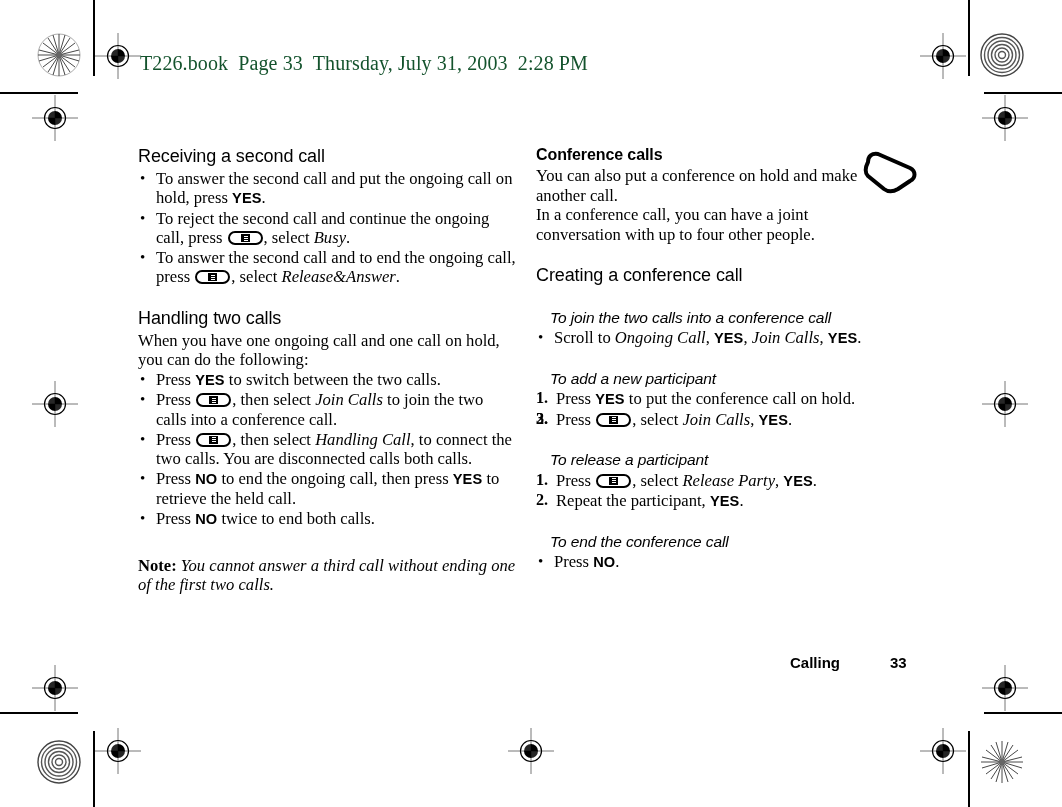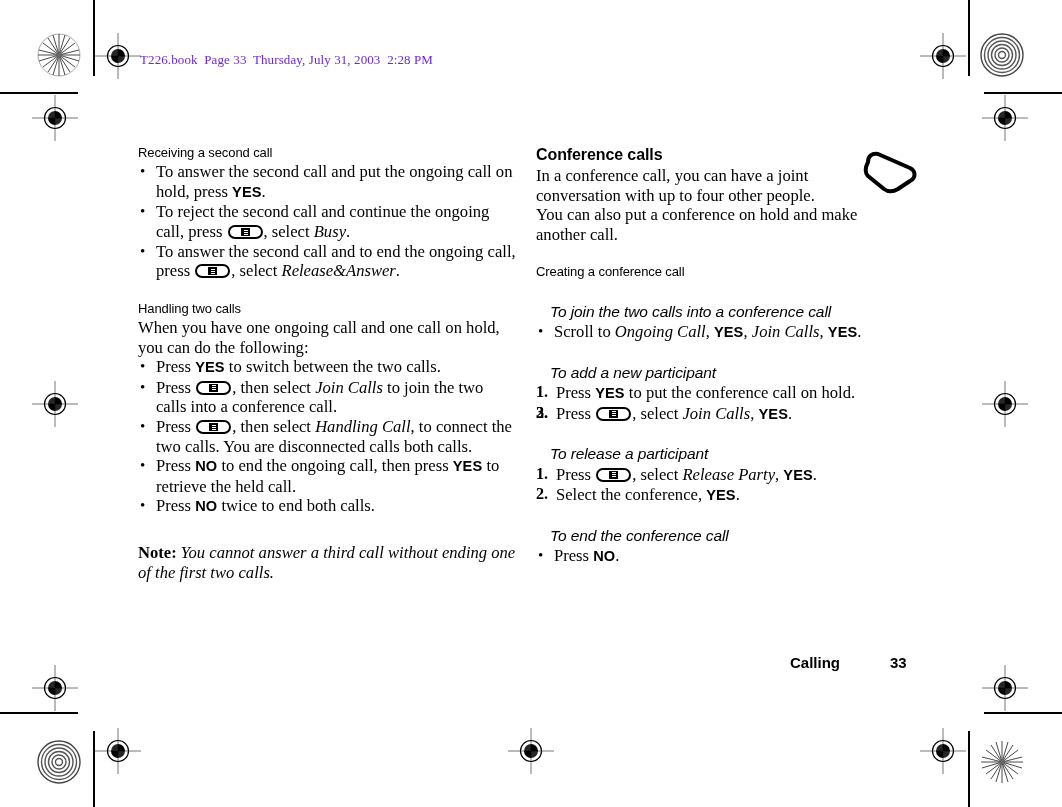--- a/index.html
+++ b/index.html
@@ -47,37 +47,37 @@
     left: 0; top: 0;
     width: 1062px;
     height: 807px;
   }
 
   .header-line {
     position: absolute;
     left: 140px;
     top: 52px;
     font-family: "Liberation Serif", serif;
-    font-size: 13px;
+    font-size: 20px;
     letter-spacing: 0.1px;
     white-space: pre;
-    color: #6d28d9;
+    color: #14532d;
   }
 
   .col {
     position: absolute;
     top: 145px;
     width: 378px;
   }
   .col-left  { left: 138px; }
   .col-right { left: 536px; width: 400px; }
 
   h3.sec-head {
     font-family: "Liberation Sans", sans-serif;
-    font-size: 13px;
+    font-size: 18px;
     font-weight: normal;
     margin: 0 0 1px 0;
     line-height: 1.25;
     letter-spacing: -0.1px;
   }
   h3.sec-head.bold {
     font-weight: bold;
     font-size: 16px;
   }
   h4.task-head {
@@ -488,22 +488,22 @@
       <div class="spacer-lg"></div>
 
       <p class="body">
         <span class="note-lbl">Note:</span><span> </span><span class="note-txt">You cannot answer a third call without ending one of the first two calls.</span>
       </p>
     </div>
 
     <div class="col col-right">
 
       <h3 class="sec-head bold">Conference calls</h3>
+      <p class="body" style="max-width:330px;">You can also put a conference on hold and make another call.</p>
       <p class="body" style="max-width:310px;">In a conference call, you can have a joint conversation with up to four other people.</p>
-      <p class="body" style="max-width:330px;">You can also put a conference on hold and make another call.</p>
 
       <div class="spacer-md"></div>
 
       <h3 class="sec-head">Creating a conference call</h3>
 
       <div class="spacer-md"></div>
 
       <h4 class="task-head">To join the two calls into a conference call</h4>
       <ul class="bullets" id="r-t1-bullets">
           <li><span class="bullet-dot">•</span><span>Scroll to </span><span class="menu">Ongoing Call</span><span>, </span><span class="ui">YES</span><span>, </span><span class="menu">Join Calls</span><span>, </span><span class="ui">YES</span><span>.</span></li>
@@ -516,21 +516,21 @@
           <li><span class="step-num">1.</span><span>Press </span><span class="ui">YES</span><span> to put the conference call on hold.</span></li>
           <li><span class="step-num">2.</span></li>
           <li><span class="step-num">3.</span><span>Press </span><span class="keyicon"><span class="body"></span><span class="glyph"></span></span><span>, select </span><span class="menu">Join Calls</span><span>, </span><span class="ui">YES</span><span>.</span></li>
         </ol>
 
       <div class="spacer-md"></div>
 
       <h4 class="task-head">To release a participant</h4>
       <ol class="steps" id="r-t3-steps">
           <li><span class="step-num">1.</span><span>Press </span><span class="keyicon"><span class="body"></span><span class="glyph"></span></span><span>, select </span><span class="menu">Release Party</span><span>, </span><span class="ui">YES</span><span>.</span></li>
-          <li><span class="step-num">2.</span><span>Select the conference, </span><span class="ui">YES</span><span>.</span></li>
+          <li><span class="step-num">2.</span><span>Repeat the participant, </span><span class="ui">YES</span><span>.</span></li>
         </ol>
 
       <div class="spacer-md"></div>
 
       <h4 class="task-head">To end the conference call</h4>
       <ul class="bullets" id="r-t4-bullets">
           <li><span class="bullet-dot">•</span><span>Press </span><span class="ui">NO</span><span>.</span></li>
         </ul>
     </div>
 

